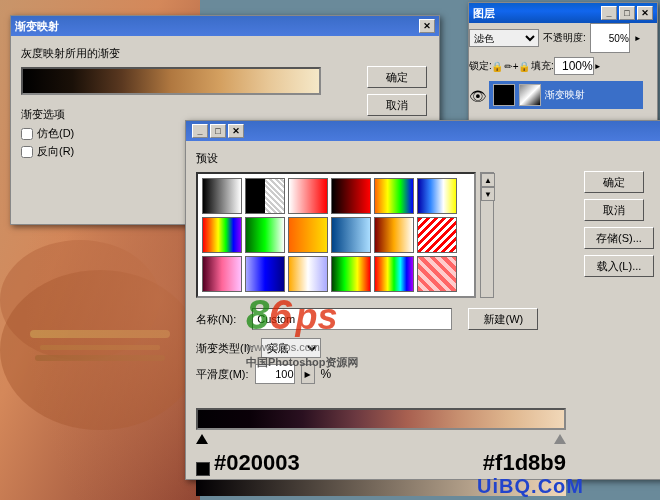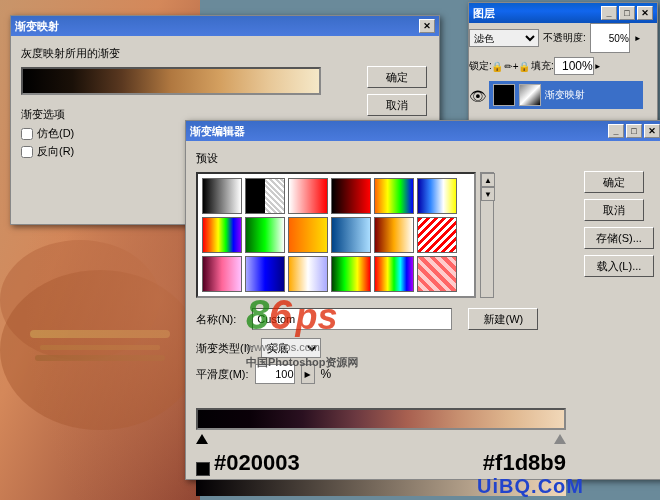--- a/index.html
+++ b/index.html
@@ -463,21 +463,20 @@
       <div class="checkbox-row">
         <input type="checkbox" style="">
         <label>反向(R)</label>
       </div>
     </div>
   </div>
 </div>
 
 <div class="window grad-editor-window">
   <div class="titlebar">
-    <span class="titlebar-title">渐变编辑器</span>
     <div class="titlebar-btn">_</div>
     <div class="titlebar-btn">□</div>
     <div class="titlebar-btn">✕</div>
   </div>
   <div class="grad-editor-body">
     <div class="presets-label">预设</div>
 
     <div class="presets-grid-wrapper">
       <div class="presets-grid">
         <div class="preset-swatch sw-1"></div>

